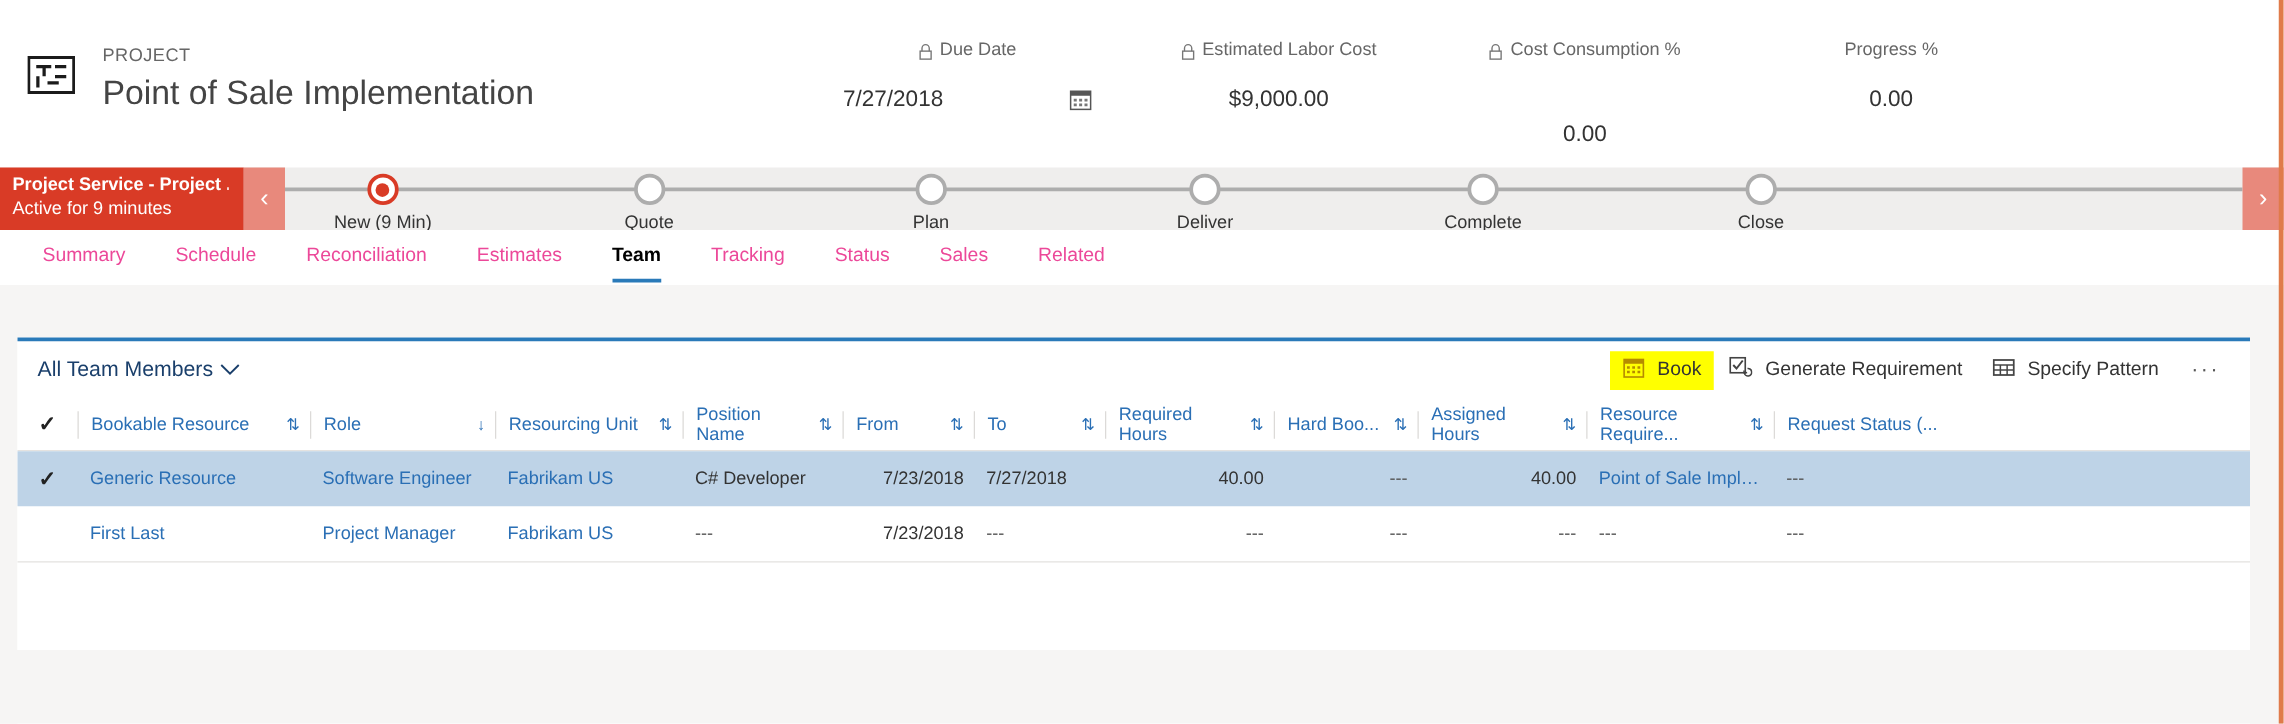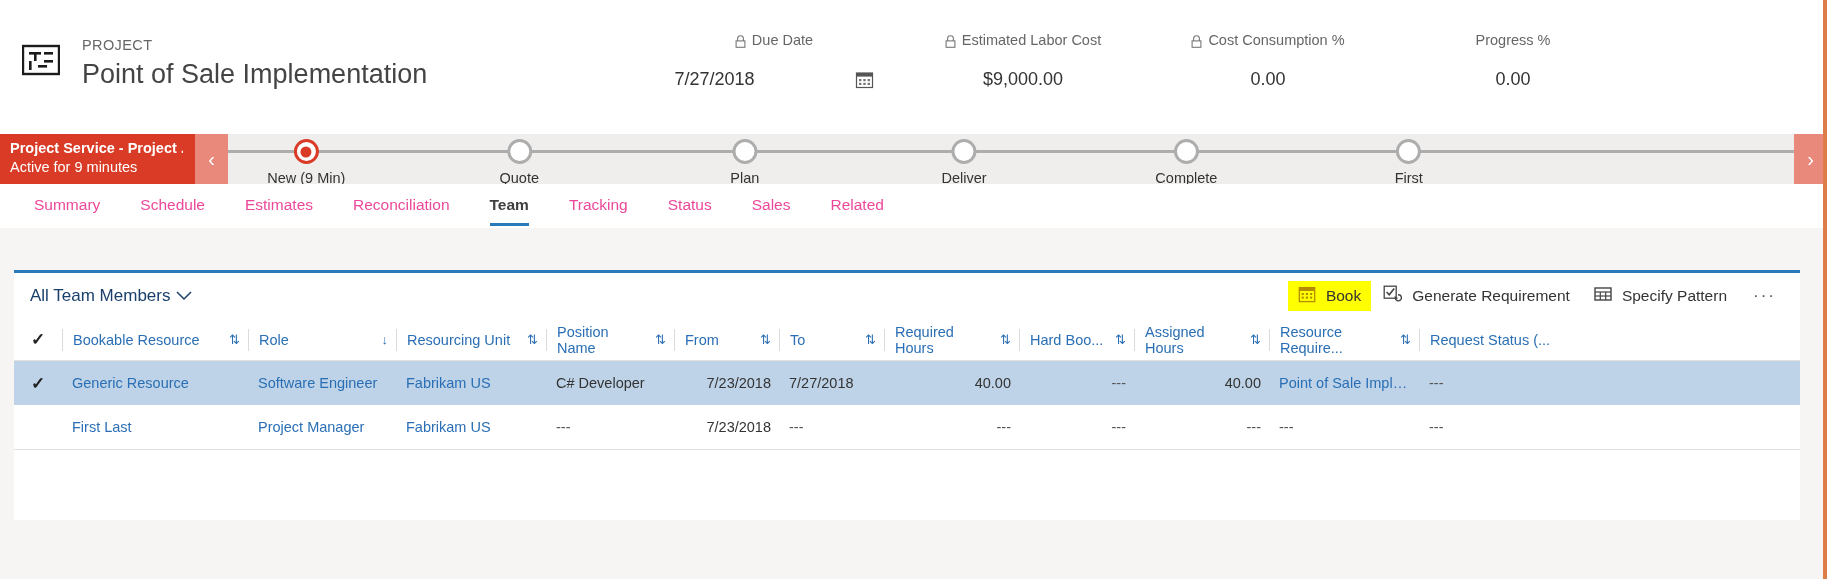--- a/index.html
+++ b/index.html
@@ -45,21 +45,21 @@
       position:relative; z-index:2; margin-top:5px; }
   .stage-dot.active { border-color:#d93b26; }
   .stage-dot.active::after { content:''; position:absolute; left:50%; top:50%; width:11px; height:11px;
       background:#d93b26; border-radius:50%; transform:translate(-50%,-50%); }
   .stage-label { font-size:14.5px; color:#333; margin-top:6px; white-space:nowrap; }
 
   
   .tabs { position:absolute; left:0; top:184px; width:1827px; height:44px; background:#fff;
       display:flex; align-items:flex-start; padding-left:14px; }
   .tab { position:relative; padding:12px 20px 10px 20px; font-size:15.5px; color:#ec4899; white-space:nowrap; }
-  .tab.active { color:#404040; font-weight:bold; }
+  .tab.active { color:#000000; font-weight:bold; }
   .tab.active::after { content:''; position:absolute; left:20px; right:20px; bottom:-2px; height:3px; background:#2a7ab9; }
 
   
   .panel-gap { position:absolute; left:0; top:228px; width:1827px; height:42px; background:#f6f5f4; }
   .grid-panel { position:absolute; left:14px; top:270px; width:1786px; height:250px; background:#fff;
       border-top:3px solid #2a7ab9; }
   .grid-toolbar { position:relative; height:46px; display:flex; align-items:center; }
   .view-sel { display:flex; align-items:center; gap:6px; padding-left:16px; }
   .view-sel-name { font-size:17px; color:#1a3f6b; }
   .chev { color:#1a3f6b; font-size:14px; }
@@ -152,21 +152,21 @@
             <svg viewBox="0 0 11 13" width="11" height="13">
               <path d="M2.6 6 V3.6 a2.9 2.9 0 0 1 5.8 0 V6" fill="none" stroke="#777" stroke-width="1.1"></path>
               <rect x="1.1" y="5.9" width="8.8" height="6.4" fill="none" stroke="#777" stroke-width="1.1"></rect>
             </svg>
           </span>
           <span>Estimated Labor Cost</span>
         </span>
         <span class="metric-value">$9,000.00</span>
       </div>
 
-      <div class="metric" style="width:250px;">
+      <div class="metric" style="width:250px;gap:28px;">
         <span class="metric-label">
           <span class="lock">
             <svg viewBox="0 0 11 13" width="11" height="13">
               <path d="M2.6 6 V3.6 a2.9 2.9 0 0 1 5.8 0 V6" fill="none" stroke="#777" stroke-width="1.1"></path>
               <rect x="1.1" y="5.9" width="8.8" height="6.4" fill="none" stroke="#777" stroke-width="1.1"></rect>
             </svg>
           </span>
           <span>Cost Consumption %</span>
         </span>
         <span class="metric-value">0.00</span>
@@ -204,31 +204,31 @@
       <div class="stage" style="left:47%;">
         <span class="stage-dot"></span>
         <span class="stage-label">Deliver</span>
       </div>
       <div class="stage" style="left:61.2%;">
         <span class="stage-dot"></span>
         <span class="stage-label">Complete</span>
       </div>
       <div class="stage" style="left:75.4%;">
         <span class="stage-dot"></span>
-        <span class="stage-label">First</span>
+        <span class="stage-label">Close</span>
       </div>
     </div>
     <div class="bpf-next">›</div>
   </div>
 
   <div class="tabs">
     <div class="tab"><span>Summary</span></div>
     <div class="tab"><span>Schedule</span></div>
+    <div class="tab"><span>Reconciliation</span></div>
     <div class="tab"><span>Estimates</span></div>
-    <div class="tab"><span>Reconciliation</span></div>
     <div class="tab active"><span>Team</span></div>
     <div class="tab"><span>Tracking</span></div>
     <div class="tab"><span>Status</span></div>
     <div class="tab"><span>Sales</span></div>
     <div class="tab"><span>Related</span></div>
   </div>
 
   <div class="panel-gap"></div>
   <div class="left-rail"></div>
   <div class="right-rail"></div>

